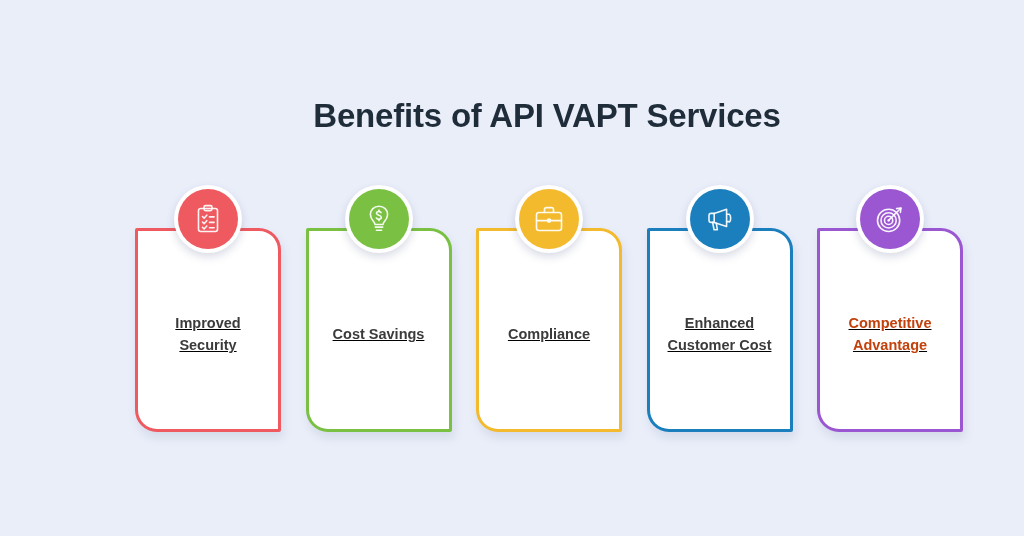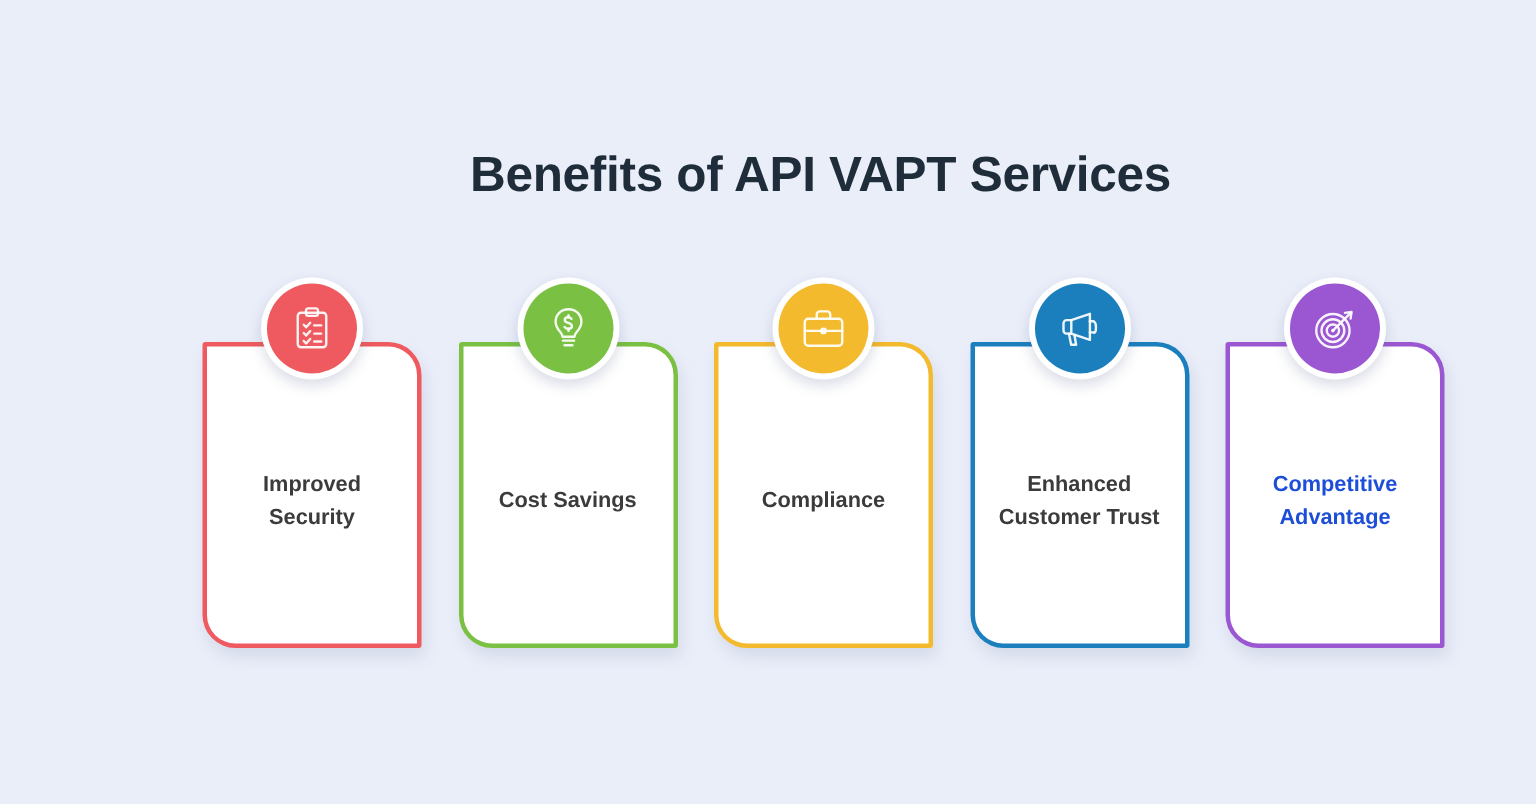--- a/index.html
+++ b/index.html
@@ -41,20 +41,21 @@
 
   
   .cards-row {
     position: absolute;
     top: 228px;
     left: 100px;
     width: 828px;
     height: 204px;
     display: flex;
     justify-content: space-between;
+    text-decoration: underline;
   }
 
   .benefit-card {
     position: relative;
     width: 146px;
     height: 204px;
     background: #ffffff;
     border-style: solid;
     border-width: 3px;
     border-radius: 2px 22px 2px 22px;
@@ -187,34 +188,34 @@
             <path d="M22.6 6.2v17.4L10.2 19.4v-9z"></path>
             <path d="M10.2 10.4H7.1a2.1 2.1 0 0 0-2.1 2.1v4.8a2.1 2.1 0 0 0 2.1 2.1h3.1"></path>
             <path d="M8.6 19.4l1.5 7.4h3.3l-1.1-6.5"></path>
             <path d="M25.6 11.6c1.4.9 1.4 6.4 0 7.3"></path>
             <path d="M22.6 11.2h2.5"></path>
             <path d="M22.6 18.6h2.5"></path>
           </svg>
         </div>
       </div>
       <div class="card-label" style="color: rgb(59, 59, 59);">Enhanced
-Customer Trust</div>
+Customer Cost</div>
     </div>
 
     <div class="benefit-card" style="border-color: rgb(155, 87, 210); background: rgb(255, 255, 255);">
       <div class="icon-badge">
         <div class="icon-disc" style="background: rgb(155, 87, 210);">
           <svg viewBox="0 0 32 32" aria-hidden="true">
             <circle cx="14.6" cy="17.4" r="11.1"></circle>
             <circle cx="14.6" cy="17.4" r="7.6"></circle>
             <circle cx="14.6" cy="17.4" r="4.1"></circle>
             <circle cx="14.6" cy="17.4" r="1.2" class="solid"></circle>
             <path d="M14.6 17.4L26.8 5.2"></path>
             <path d="M22.6 5.6l4.4-.6-.6 4.4"></path>
           </svg>
         </div>
       </div>
-      <div class="card-label" style="color: #1d4ed8;">Competitive
+      <div class="card-label" style="color: #c2410c;">Competitive
 Advantage</div>
     </div>
 
   </div>
 </div>
 
 </body></html>

